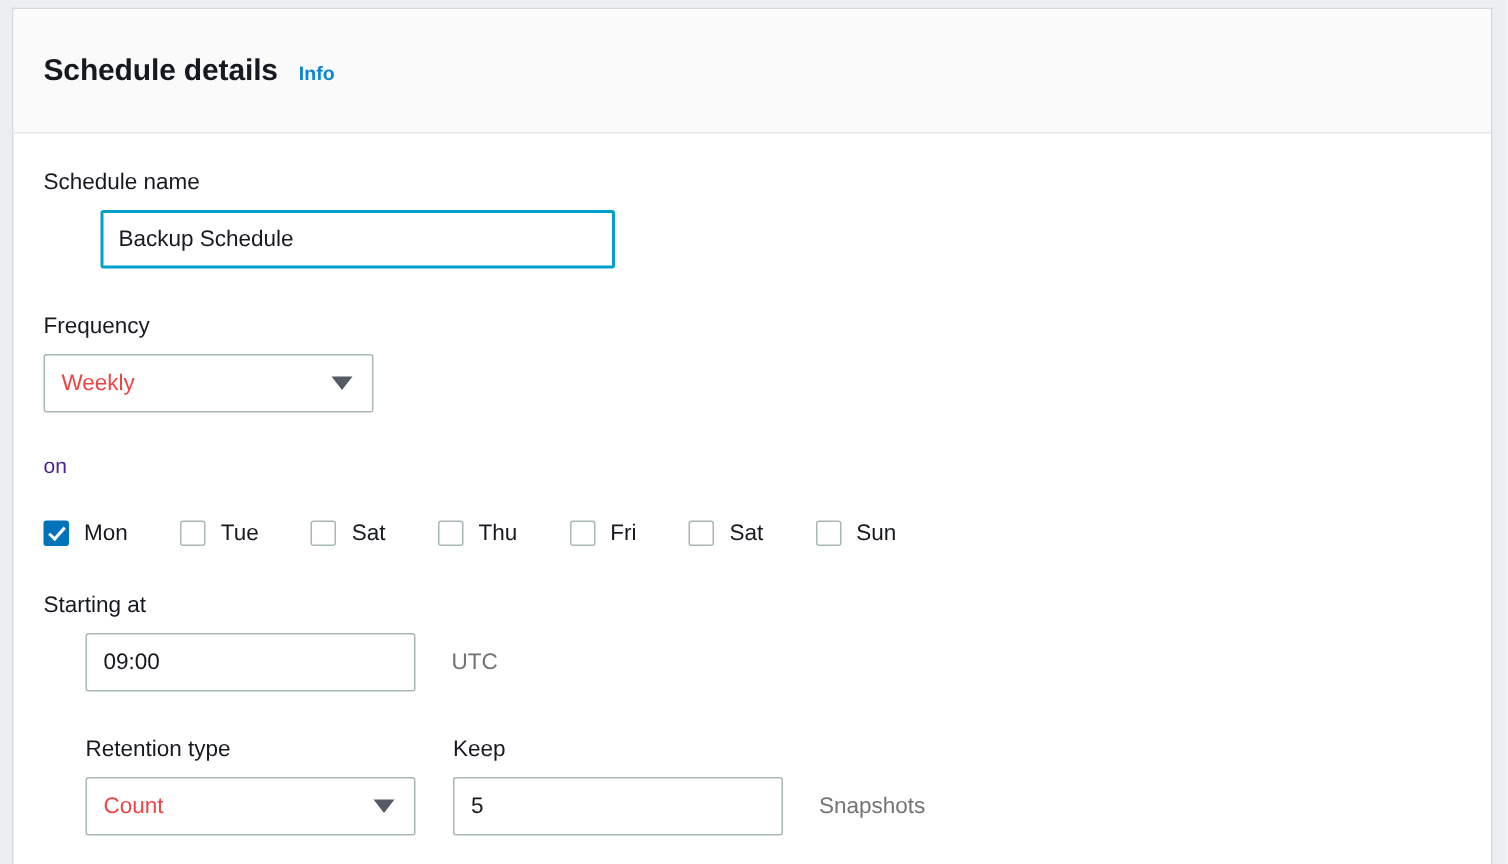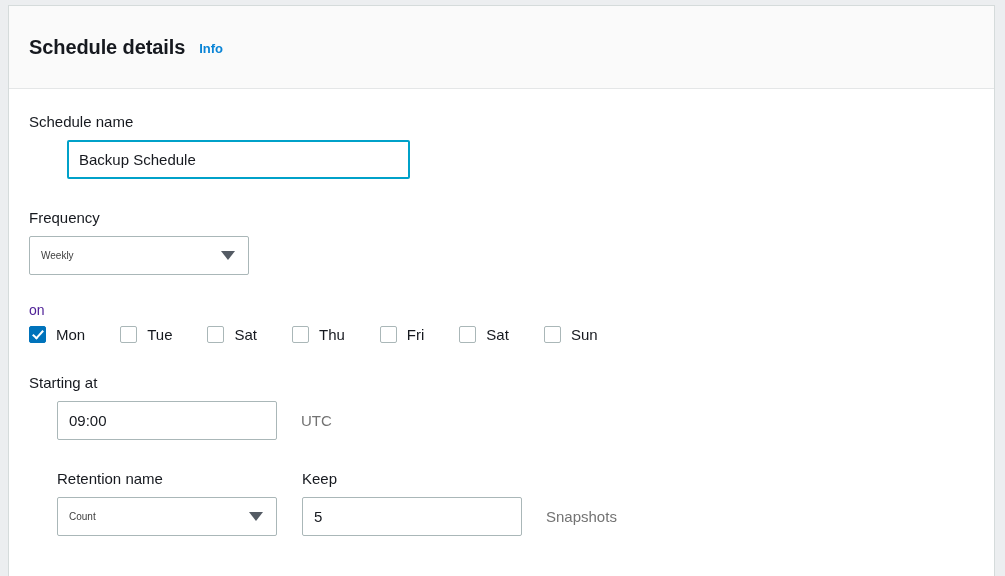--- a/index.html
+++ b/index.html
@@ -92,22 +92,22 @@
     position: relative;
     display: inline-block;
   }
   .select-box {
     box-sizing: border-box;
     width: 220px;
     height: 39px;
     border: 1px solid #aab7b8;
     border-radius: 2px;
     background: #ffffff;
-    font-size: 10px;
-    color: #404040;
+    font-size: 15px;
+    color: #ef4444;
     display: flex;
     align-items: center;
     padding: 0 11px;
     cursor: pointer;
     user-select: none;
   }
   .select-value { flex: 1; }
   .caret {
     width: 0;
     height: 0;
@@ -128,21 +128,21 @@
     margin-left: 24px;
     white-space: nowrap;
   }
 
   
   .small-label {
     font-size: 14px;
     color: #4c1d95;
     margin-bottom: 8px;
   }
-  .day-list { display: flex; align-items: flex-end; }
+  .day-list { display: flex; align-items: flex-end; margin-top: 21px; }
   .day-item {
     display: flex;
     align-items: center;
     margin-right: 35px;
     cursor: pointer;
     user-select: none;
   }
   .day-item:last-child { margin-right: 0; }
   .checkbox {
     box-sizing: border-box;
@@ -254,21 +254,21 @@
       <label class="field-label">Starting at</label>
       <div class="row">
         <input class="text-input input-time" type="text" value="09:00" style="">
         <span class="side-label">UTC</span>
       </div>
     </div>
 
     <div class="row">
 
       <div class="group">
-        <label class="field-label">Retention name</label>
+        <label class="field-label">Retention type</label>
         <div class="select-wrap">
           <div class="select-box">
             <span class="select-value">Count</span>
             <span class="caret"></span>
           </div>
         </div>
       </div>
 
       <div class="group" style="margin-left:25px;">
         <label class="field-label">Keep</label>

